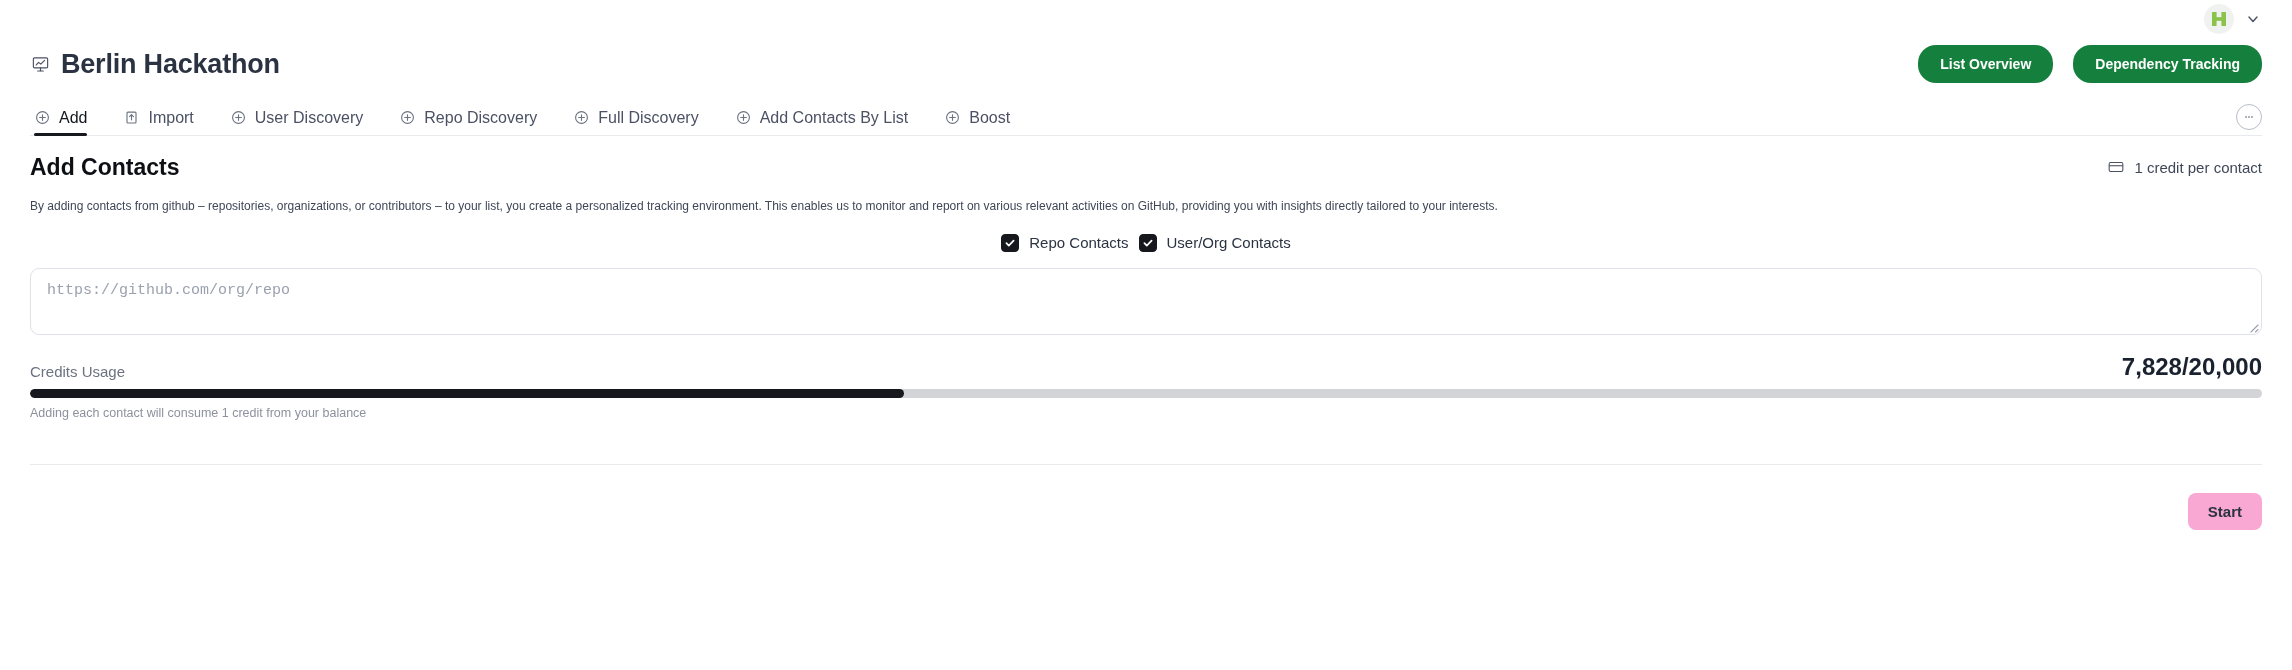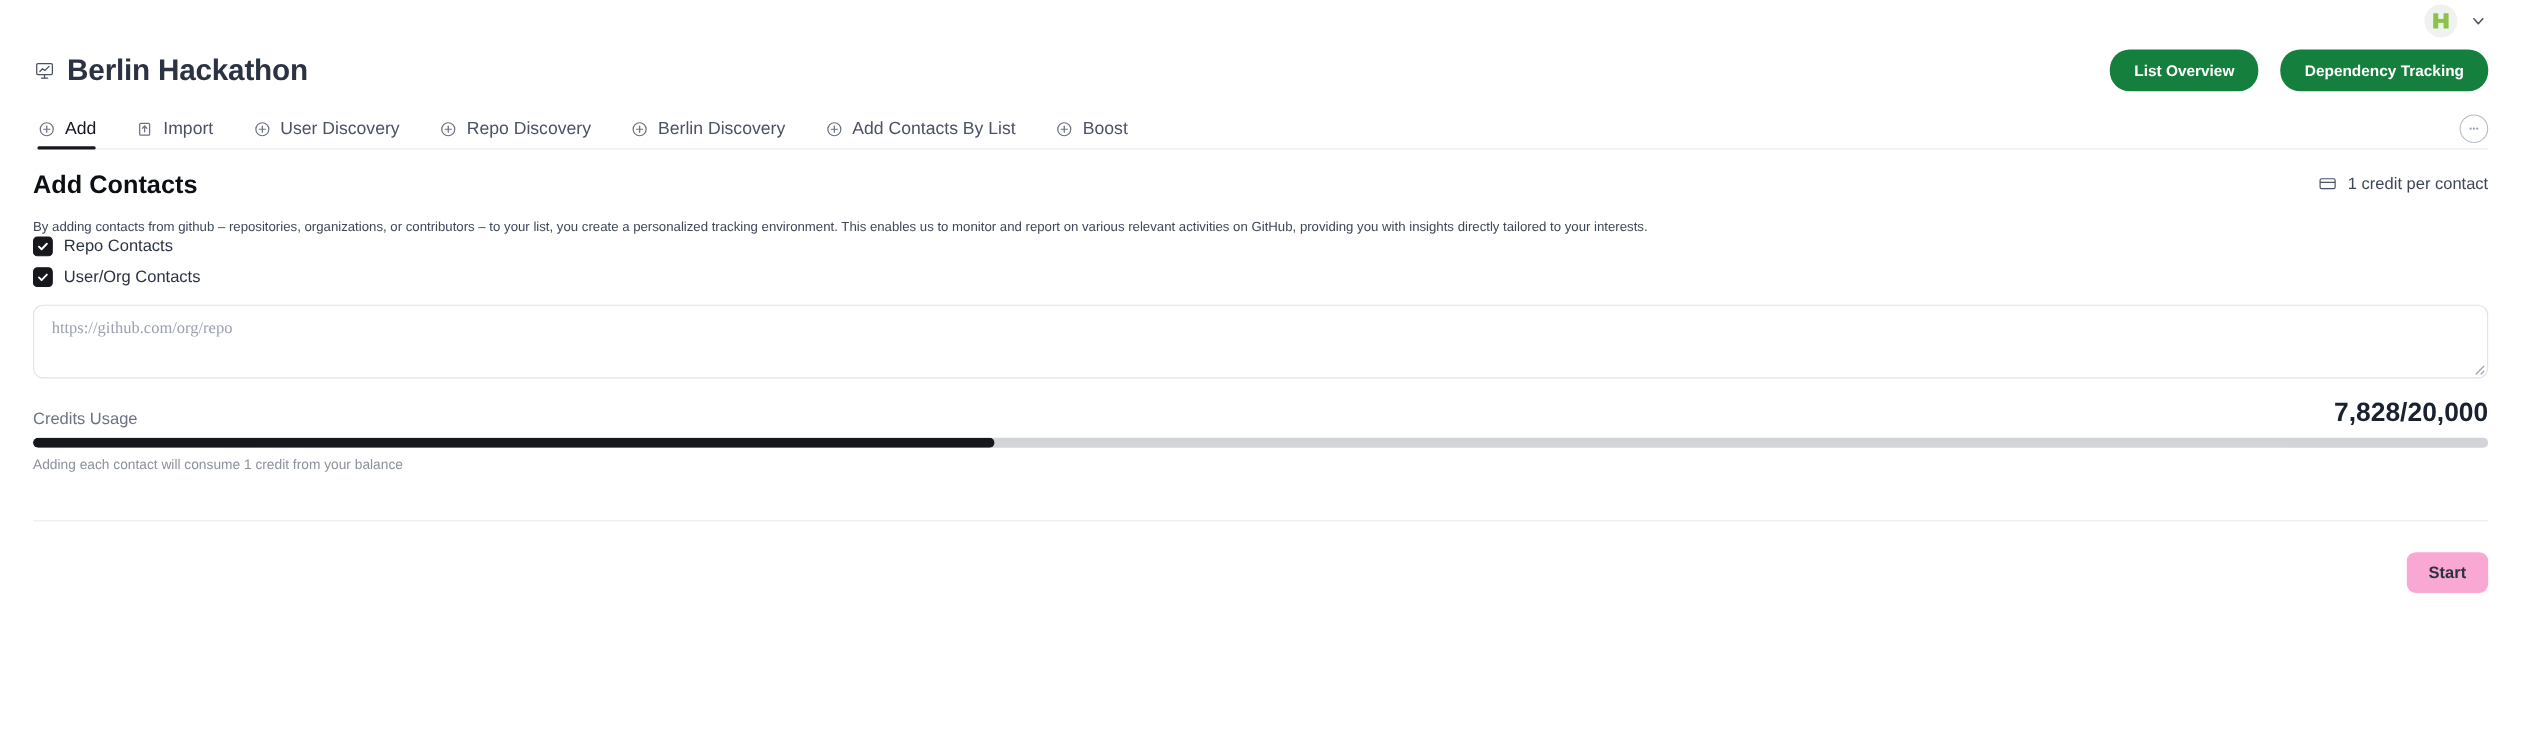--- a/index.html
+++ b/index.html
@@ -192,22 +192,23 @@
   
   .description {
     margin-top: 18px;
     font-size: 12px;
     color: #3f4757;
     line-height: 1.3;
   }
 
   
   .checks {
-    display: flex;
-    flex-direction: column;
+    margin-top: 19px;
+    display: flex;
+    flex-direction: row;
     gap: 10px;
     justify-content: center;
   }
   .check-row {
     display: flex;
     align-items: center;
     gap: 10px;
     cursor: pointer;
   }
   .box {
@@ -245,21 +246,21 @@
 
   
   .repo-input {
     margin-top: 16px;
     width: 100%;
     height: 67px;
     border: 1px solid #dfe2e8;
     border-radius: 9px;
     padding: 13px 16px;
     font-size: 15px;
-    font-family: Liberation Serif, serif;
+    font-family: Liberation Mono, monospace;
     color: #2b3342;
     resize: none;
     outline: none;
     background: #ffffff;
     position: relative;
     display: block;
   }
   .repo-input::placeholder { color: #9aa1ae; }
   .input-wrap { position: relative; }
   .resize-grip {
@@ -421,21 +422,21 @@
       </div>
 
       <div class="tab">
         <span class="tab-icon">
           <svg width="15" height="15" viewBox="0 0 16 16" fill="none" stroke="currentColor" stroke-width="1.2" aria-hidden="true">
             <circle cx="8" cy="8" r="6.3"></circle>
               <line x1="8" y1="5" x2="8" y2="11" stroke-linecap="round"></line>
               <line x1="5" y1="8" x2="11" y2="8" stroke-linecap="round"></line>
           </svg>
         </span>
-        <span>Berlin Discovery</span>
+        <span>Full Discovery</span>
       </div>
 
       <div class="tab">
         <span class="tab-icon">
           <svg width="15" height="15" viewBox="0 0 16 16" fill="none" stroke="currentColor" stroke-width="1.2" aria-hidden="true">
             <circle cx="8" cy="8" r="6.3"></circle>
               <line x1="8" y1="5" x2="8" y2="11" stroke-linecap="round"></line>
               <line x1="5" y1="8" x2="11" y2="8" stroke-linecap="round"></line>
           </svg>
         </span>

